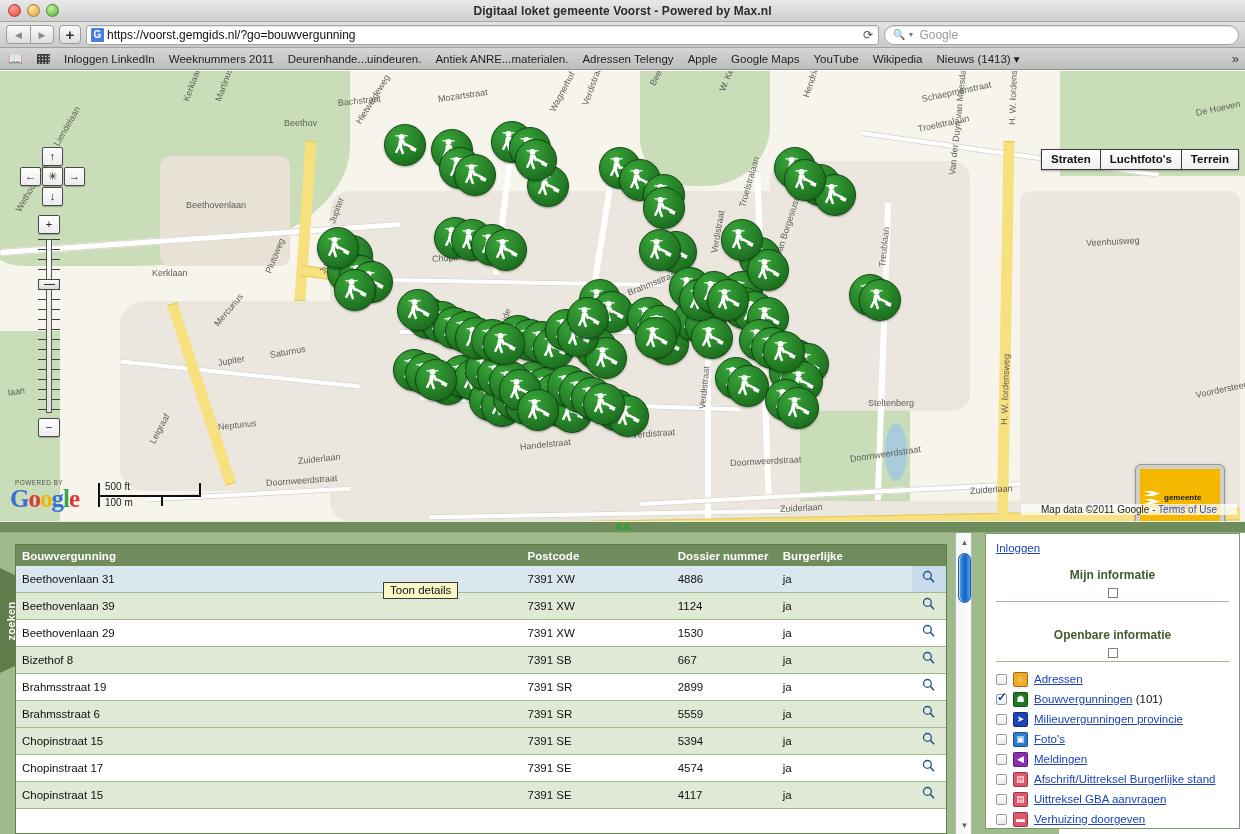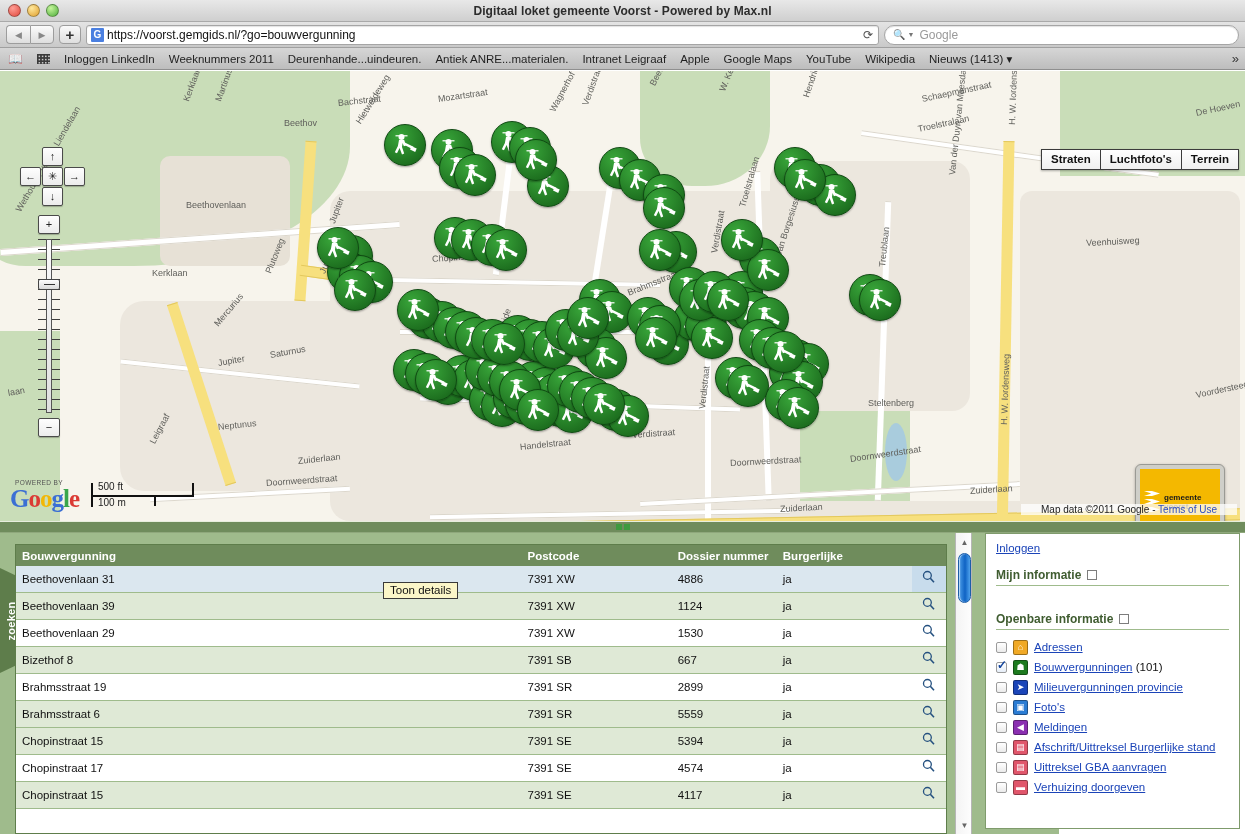--- a/index.html
+++ b/index.html
@@ -175,21 +175,21 @@
   .chev i:nth-child(1){ top:2px; } .chev i:nth-child(2){ top:10px; } .chev i:nth-child(3){ top:18px; }
   .gg-txt { font-size:8px; font-weight:bold; color:#1a1a1a; line-height:1.15; }
 
   .scalebar { position:absolute; left:10px; bottom:8px; display:flex; align-items:flex-end; }
   .gpwr { position:relative; width:76px; height:34px; }
   .gpwr .pb { position:absolute; left:5px; top:0; font-size:6.5px; color:#555; letter-spacing:.4px; }
   .gpwr .gword { position:absolute; left:0; top:6px; font-family:"Liberation Serif", serif; font-size:25px; font-weight:bold; letter-spacing:-1px; }
   .gpwr .gword span:nth-child(1){color:#3b6fd4;} .gpwr .gword span:nth-child(2){color:#db3a34;}
   .gpwr .gword span:nth-child(3){color:#f2b705;} .gpwr .gword span:nth-child(4){color:#3b6fd4;}
   .gpwr .gword span:nth-child(5){color:#3aa64c;} .gpwr .gword span:nth-child(6){color:#db3a34;}
-  .scale-graph { position:relative; width:105px; height:34px; margin-left:5px; }
+  .scale-graph { position:relative; width:105px; height:34px; margin-left:12px; }
   .scale-graph .bar { position:absolute; background:#111; }
   .sc-lbl { position:absolute; font-size:10px; color:#222; }
 
   .attrib {
     position:absolute; right:8px; bottom:6px; font-size:10px; color:#222;
     background:rgba(255,255,255,.75); padding:0 20px;
   }
   .attrib a { color:#2b4cc4; }
 
   
@@ -261,21 +261,21 @@
   
   .info-panel {
     position:absolute; left:985px; top:533px; width:255px; height:296px;
     background:#fff; border:1px solid #7f9b6c;
     padding:8px 10px;
   }
   .lnk { color:#1b44b8; text-decoration:underline; font-size:11.5px; cursor:pointer; }
   .sect-head {
     font-size:12px; font-weight:bold; color:#3f5c30; margin-top:12px;
     border-bottom:1px solid #9fbb8c; padding-bottom:3px;
-    display:flex; align-items:center; gap:6px;
+    display:flex; align-items:center; gap:6px;flex-direction:column;
   }
   .sect-head:first-child { margin-top:0; }
   .cbx {
     width:10px; height:10px; border:1px solid #7d7d7d; background:#fff;
     display:inline-block; position:relative; flex:0 0 auto;
   }
   .layer-list { margin-top:10px; }
   .layer-row { display:flex; align-items:flex-start; gap:6px; margin-bottom:5px; }
   .layer-cb {
     width:11px; height:11px; border:1px solid #9b9b9b; border-radius:2px;
@@ -326,21 +326,21 @@
     </div>
   </div>
 
   <div class="bookmarks">
     <span class="bm-icon">📖</span>
     <span class="bm-grid"></span>
     <span class="bm-item">Inloggen LinkedIn</span>
     <span class="bm-item">Weeknummers 2011</span>
     <span class="bm-item">Deurenhande...uindeuren.</span>
     <span class="bm-item">Antiek ANRE...materialen.</span>
-    <span class="bm-item">Intranet Leigraaf</span>
+    <span class="bm-item">Adressen Telengy</span>
     <span class="bm-item">Apple</span>
     <span class="bm-item">Google Maps</span>
     <span class="bm-item">YouTube</span>
     <span class="bm-item">Wikipedia</span>
     <span class="bm-item"><span>Nieuws (1413)</span> ▾</span>
     <span class="bm-more">»</span>
   </div>
 
   <div id="map">
     <div class="map-canvas">

